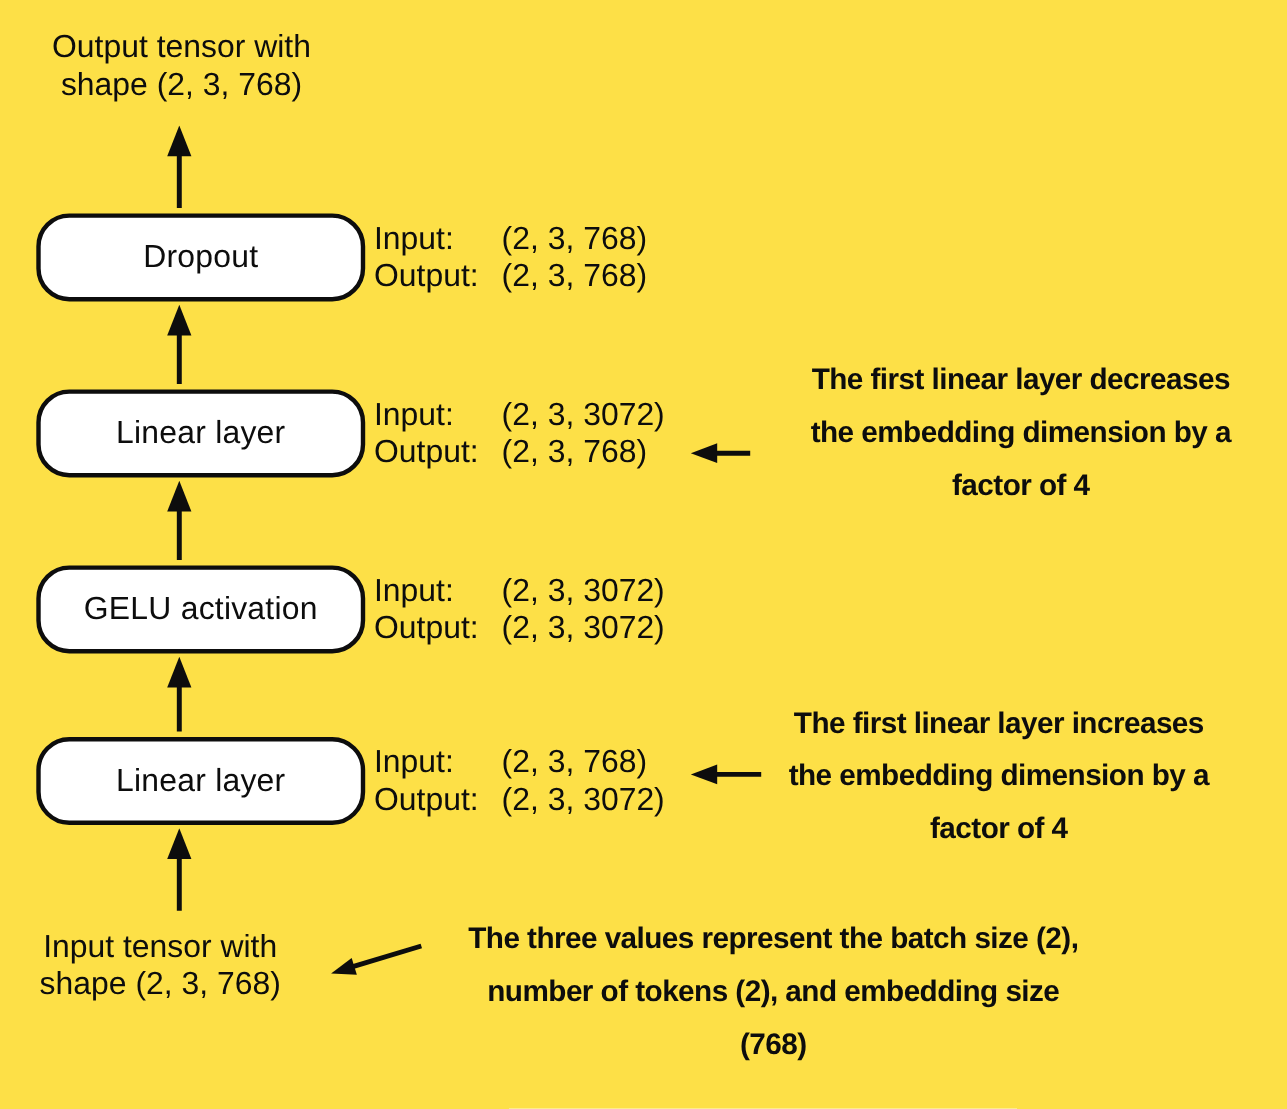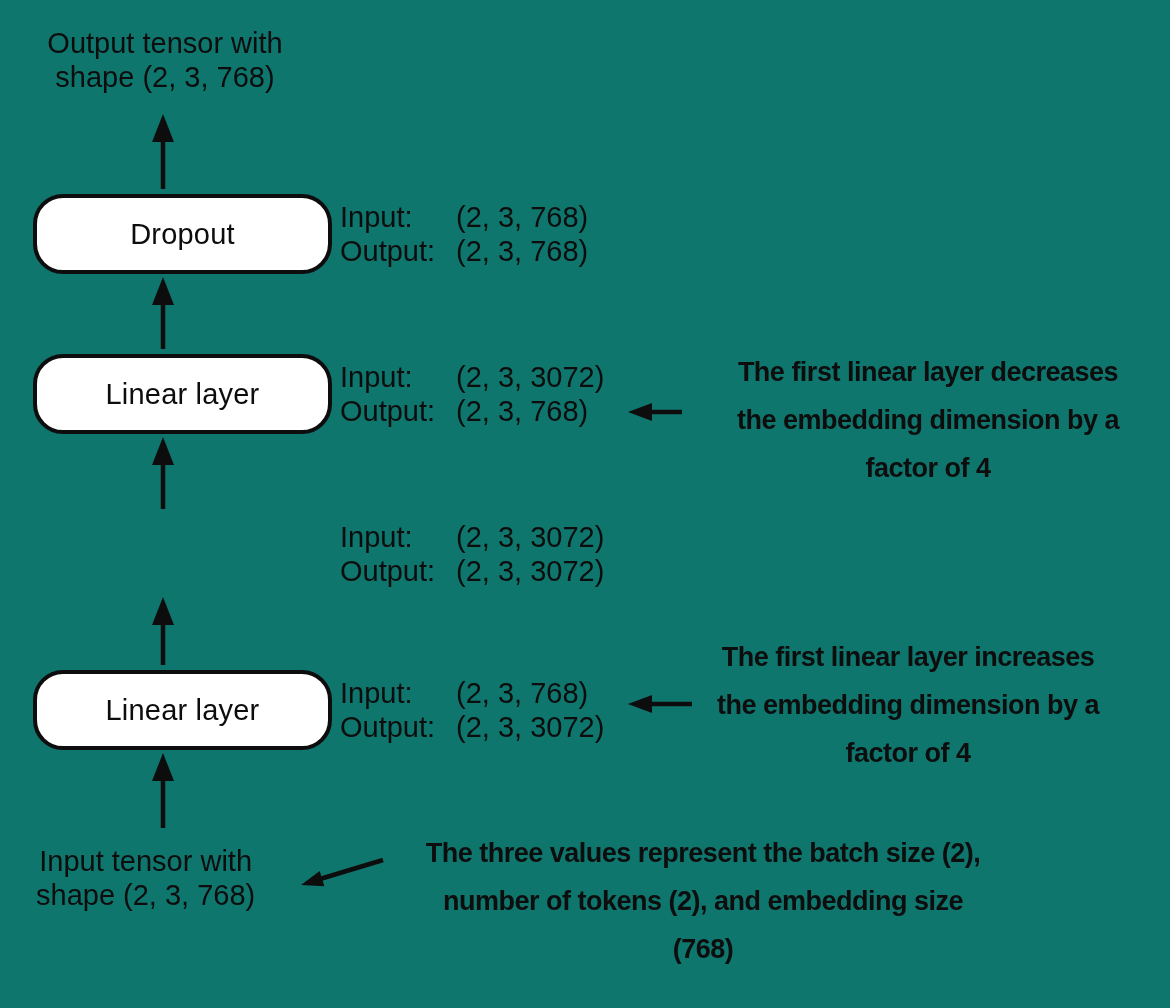--- a/index.html
+++ b/index.html
@@ -4,21 +4,21 @@
 <style>
   html, body {
     margin: 0;
     padding: 0;
     background: #ffffff;
   }
   .canvas {
     position: relative;
     width: 1170px;
     height: 1008px;
-    background: #0f766e;
+    background: #fde047;
     font-family: "Liberation Sans", "DejaVu Sans", sans-serif;
     color: #0d0d0d;
     overflow: hidden;
   }
   
   .layer-box {
     position: absolute;
     left: 33px;
     width: 299px;
     height: 80px;
@@ -70,21 +70,21 @@
   .note {
     position: absolute;
     font-weight: 700;
     font-size: 27px;
     line-height: 48px;
     letter-spacing: -0.5px;
     text-align: center;
     white-space: nowrap;
     color: #0d0d0d;
   }
-  .note.decrease { left: 708px; top: 348px; width: 440px; }
+  .note.decrease { left: 708px; top: 321px; width: 440px; }
   .note.increase { left: 688px; top: 633px; width: 440px; }
   .note.shape    { left: 403px; top: 829px; width: 600px; }
   .arrow { position: absolute; display: block; }
 </style>
 </head>
 <body>
 
 <div class="canvas">
 
   <div class="caption top">
@@ -112,20 +112,23 @@
     <polygon points="13,0 2,28 24,28" fill="#0d0d0d"></polygon>
     <line x1="13" y1="24" x2="13" y2="75" stroke="#0d0d0d" stroke-width="4.5"></line>
   </svg>
 
   <div class="layer-box" style="top:194px;">
     <span>Dropout</span>
   </div>
   <div class="layer-box" style="top:354px;">
     <span>Linear layer</span>
   </div>
+  <div class="layer-box" style="top:514px;">
+    <span>GELU activation</span>
+  </div>
   <div class="layer-box" style="top:670px;">
     <span>Linear layer</span>
   </div>
 
   <div class="ann" style="top:194px;">
     <div class="ann-row">
       <span>Input:</span>
       <span>(2, 3, 768)</span>
     </div>
     <div class="ann-row">

